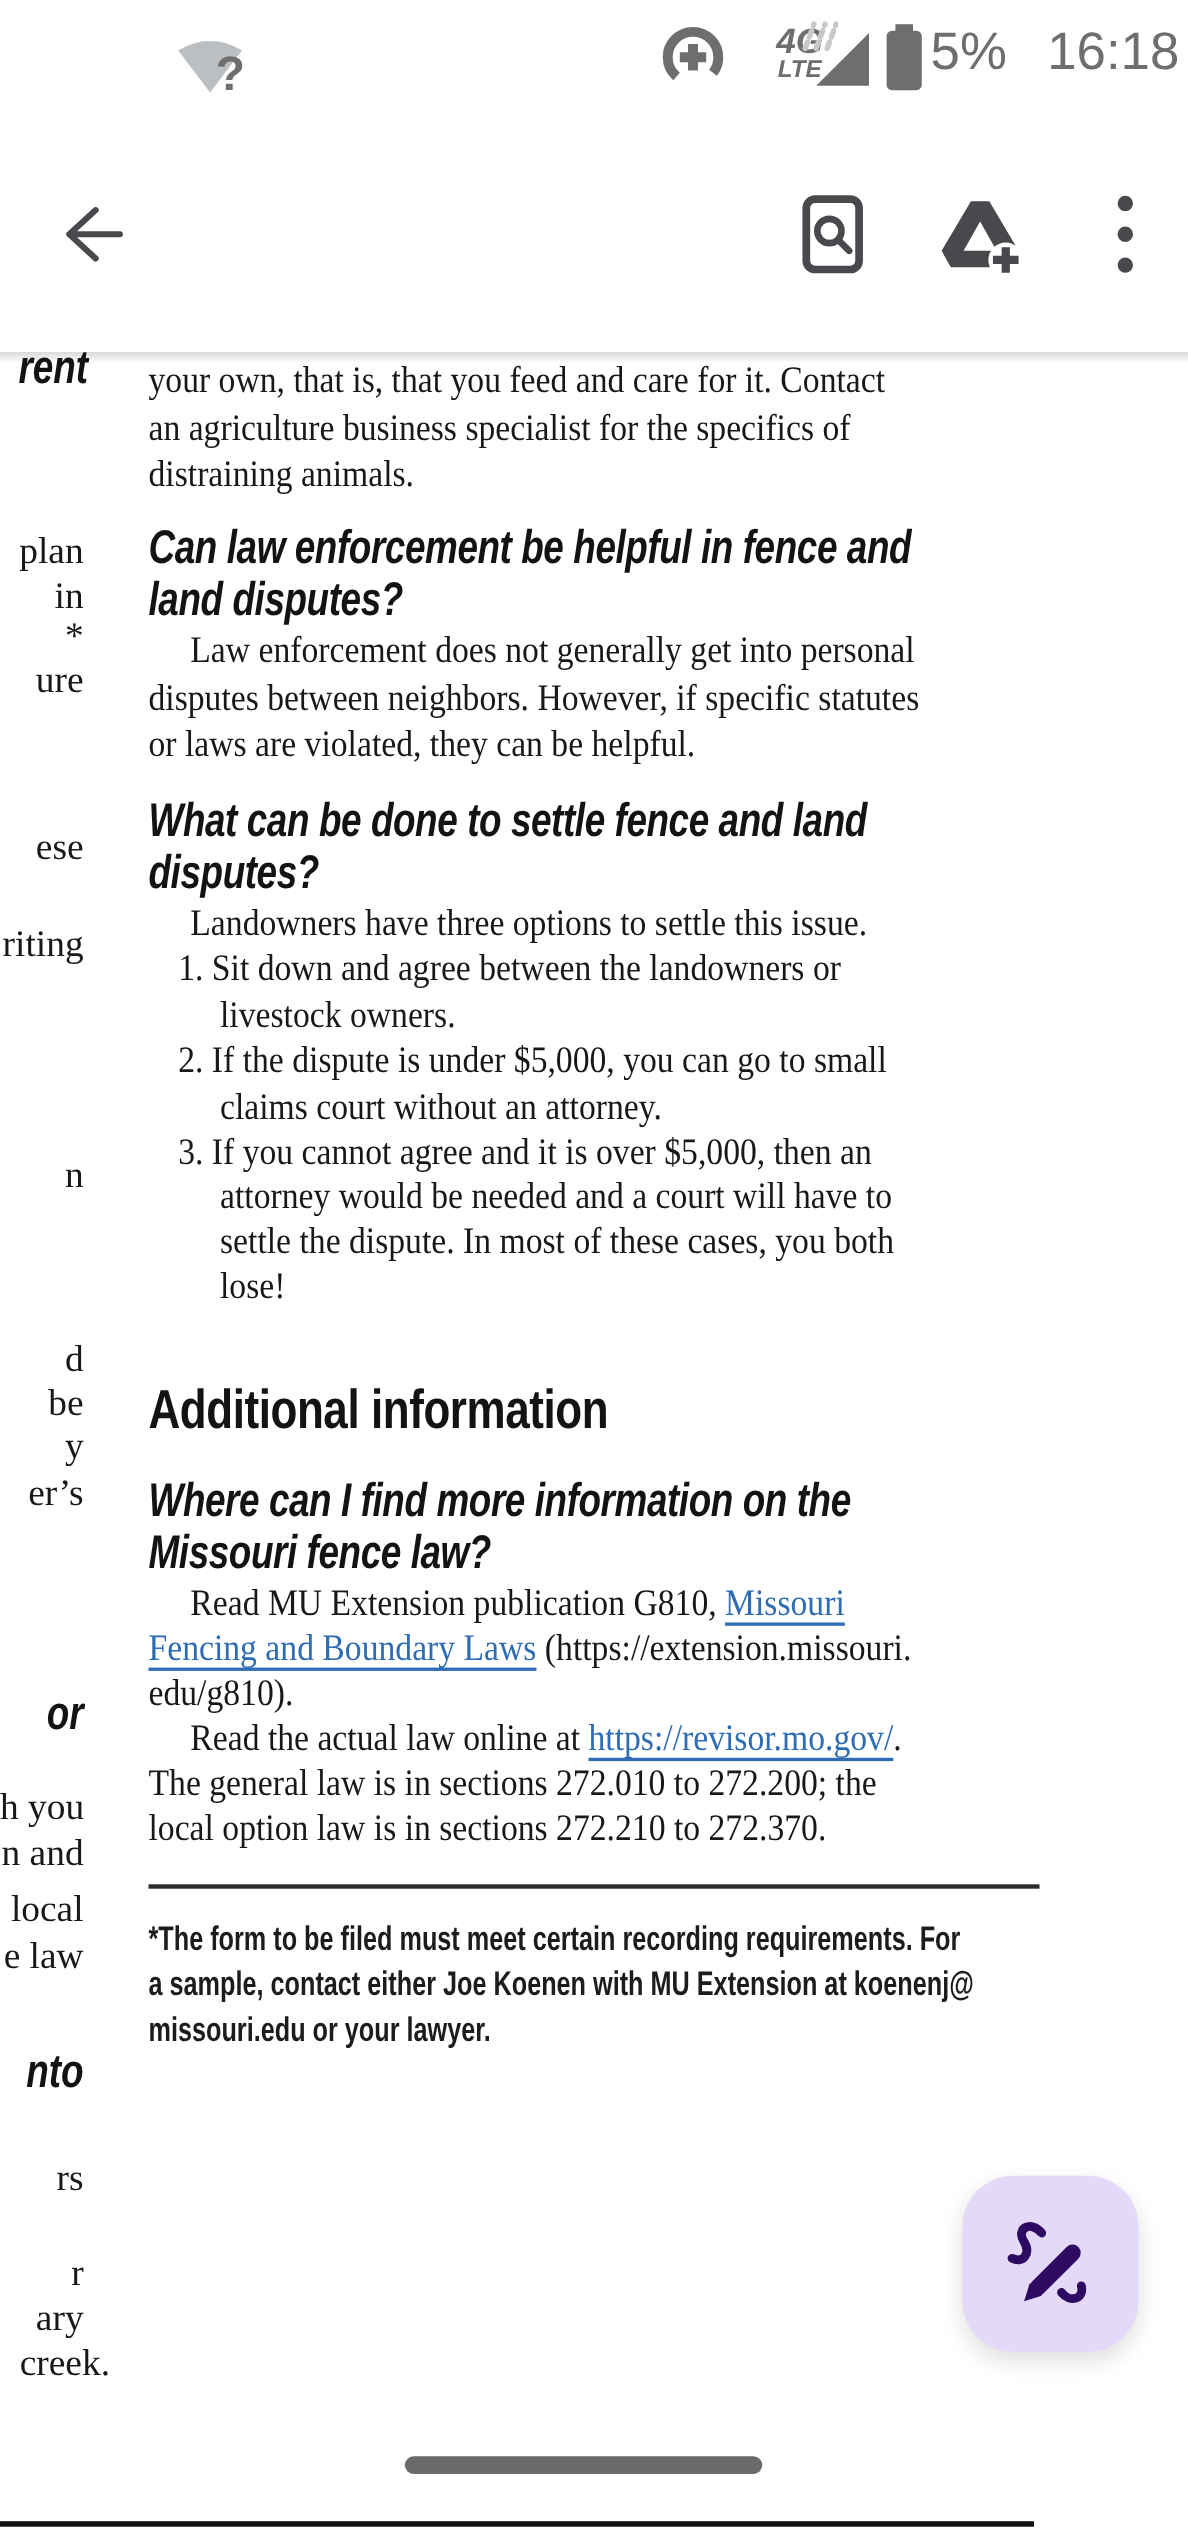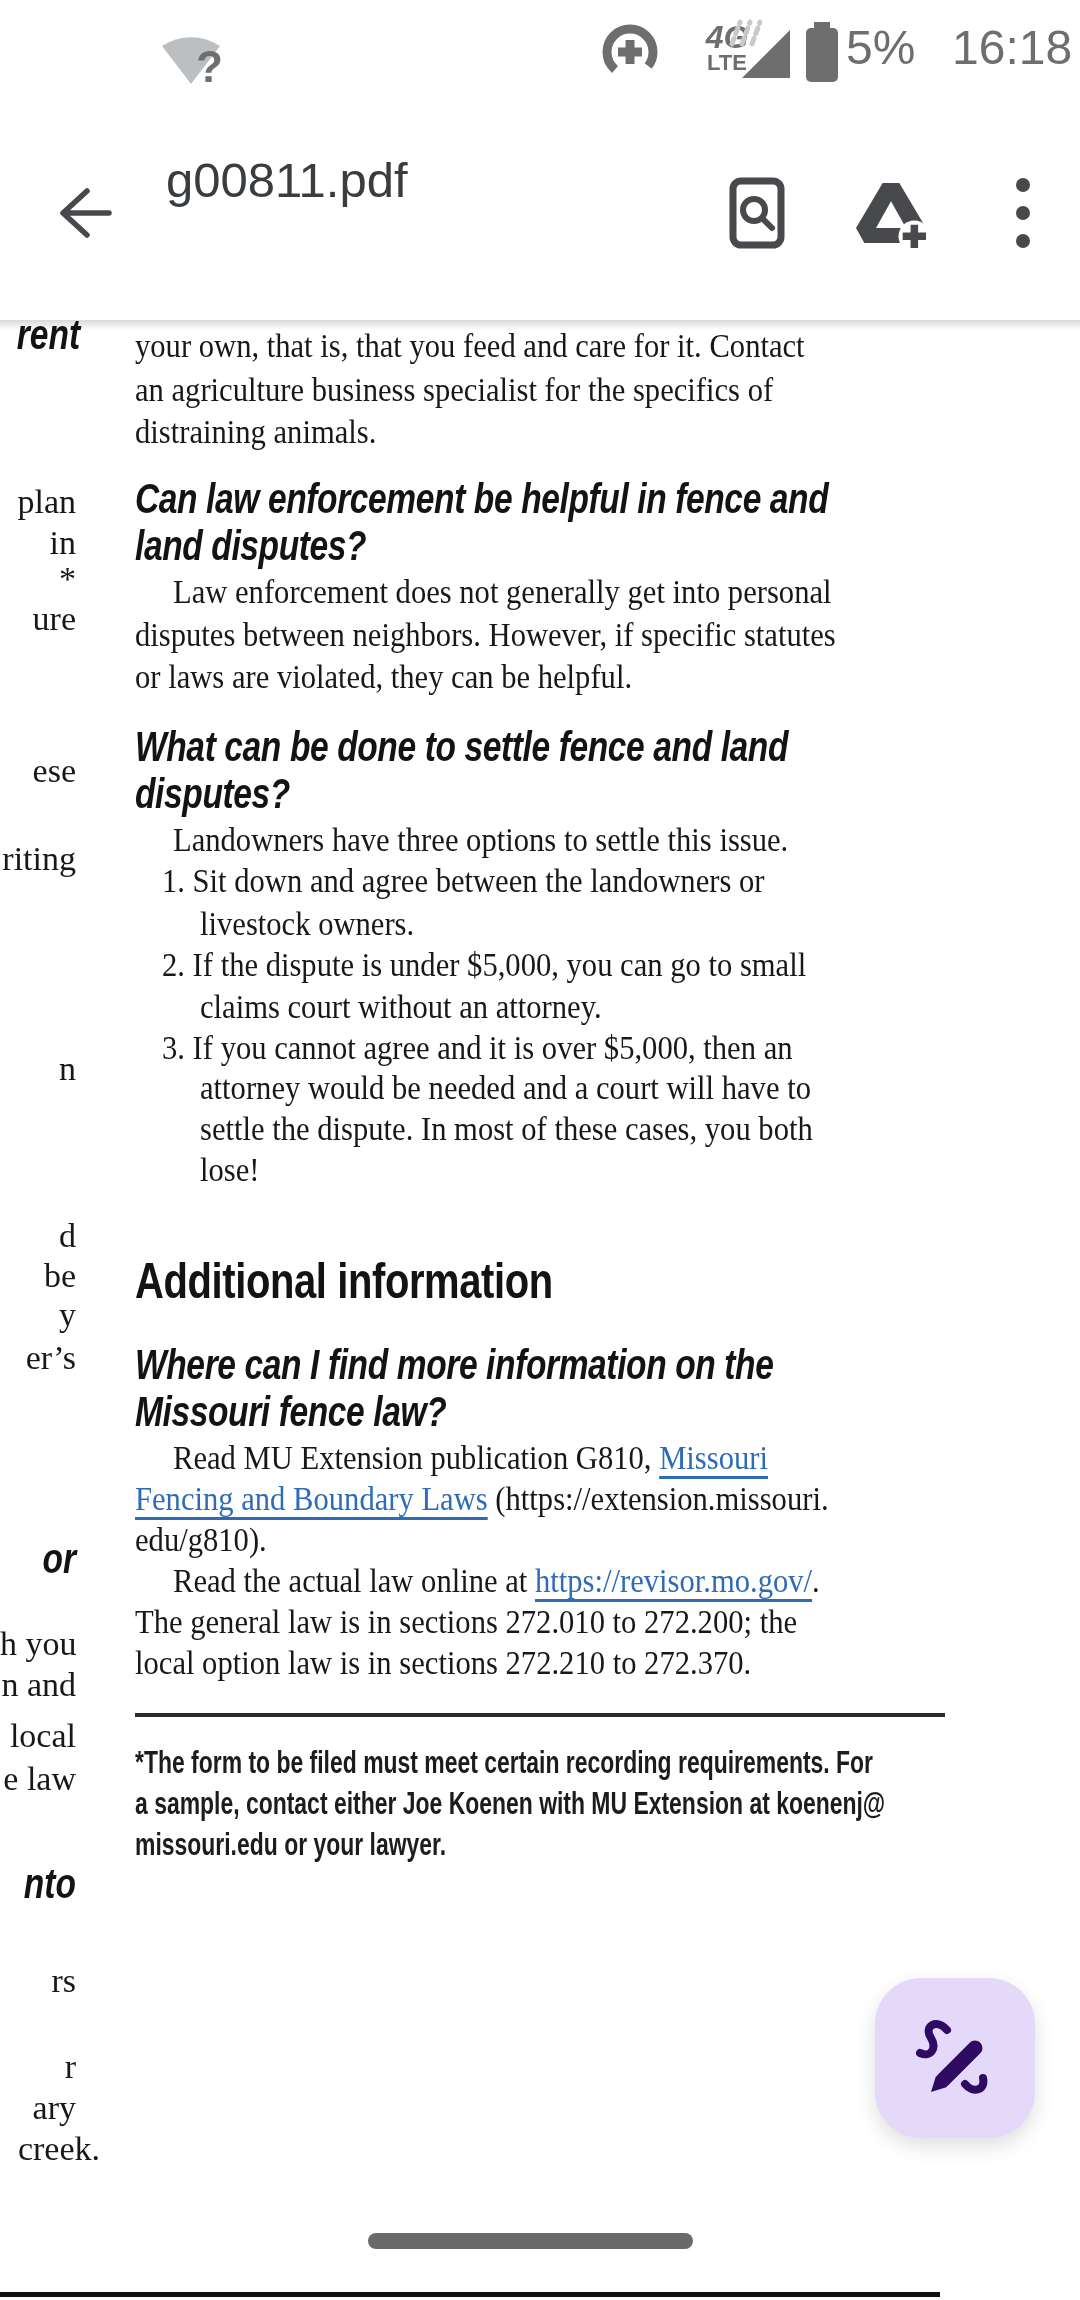--- a/index.html
+++ b/index.html
@@ -13,21 +13,21 @@
   html,body{background:#fff;}
   .screen{position:relative;width:1080px;height:2300px;background:#fff;overflow:hidden;
           font-family:"Liberation Sans",sans-serif;}
 
   
   .statusbar{position:absolute;left:0;top:0;width:1080px;height:110px;background:#fff;}
   .sb-item{position:absolute;}
   .sb-text{font-size:48px;color:var(--status);font-family:"Liberation Sans",sans-serif;}
   .net-wrap{position:absolute;left:687px;top:22px;width:80px;text-align:center;color:var(--status);}
   .net-main{font-size:32px;font-weight:bold;font-style:italic;line-height:30px;}
-  .net-sub{font-size:22px;font-weight:bold;line-height:22px;}
+  .net-sub{font-size:22px;font-weight:bold;font-style:italic;line-height:22px;}
 
   
   .appbar{position:absolute;left:0;top:110px;width:1080px;height:210px;background:#fff;}
   .appbar-title{position:absolute;left:166px;top:42px;font-size:49px;color:#3a3d40;
                 font-family:"Liberation Sans",sans-serif;}
   .iconbtn{position:absolute;width:90px;height:90px;top:60px;display:flex;align-items:center;justify-content:center;}
   .toolbar-shadow{position:absolute;left:0;top:320px;width:1080px;height:10px;
                   background:linear-gradient(#00000026,transparent);}
 
   
@@ -158,21 +158,20 @@
   </div>
 
   <div class="appbar">
     <div class="iconbtn" style="left:38px;">
       <span>
         <svg width="64" height="64" viewBox="0 0 64 64">
           <path d="M36 10 L12 32 L36 54 M12 32 H58" fill="none" stroke="var(--chrome)" stroke-width="5.5" stroke-linecap="round" stroke-linejoin="round"></path>
         </svg>
       </span>
     </div>
-    <div class="appbar-title">g00811.pdf</div>
     <div class="iconbtn" style="left:712px;">
       <span>
         <svg width="64" height="72" viewBox="0 0 64 72">
           <rect x="8" y="4" width="48" height="64" rx="8" fill="none" stroke="var(--chrome)" stroke-width="7"></rect>
           <circle cx="29" cy="33" r="11" fill="none" stroke="var(--chrome)" stroke-width="6"></circle>
           <path d="M37 41 L47 51" stroke="var(--chrome)" stroke-width="6" stroke-linecap="round"></path>
         </svg>
       </span>
     </div>
     <div class="iconbtn" style="left:846px;">

